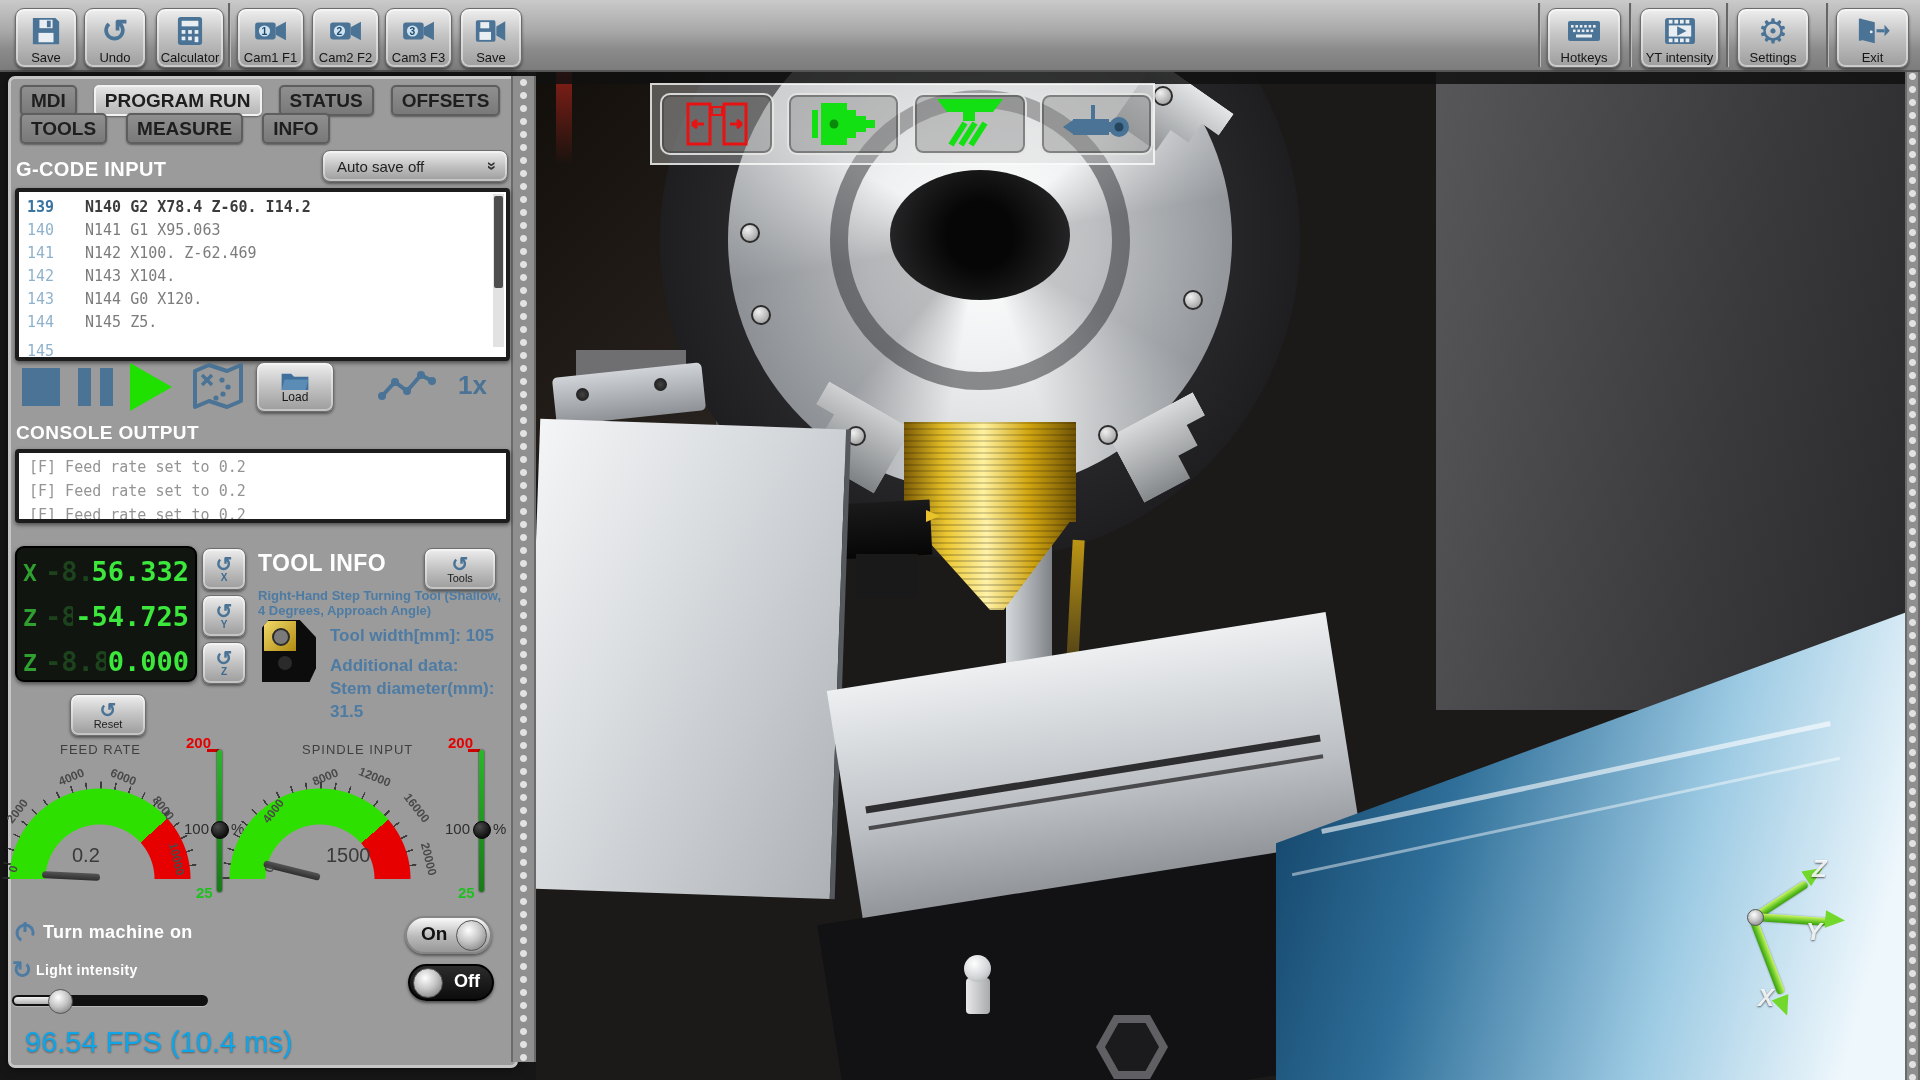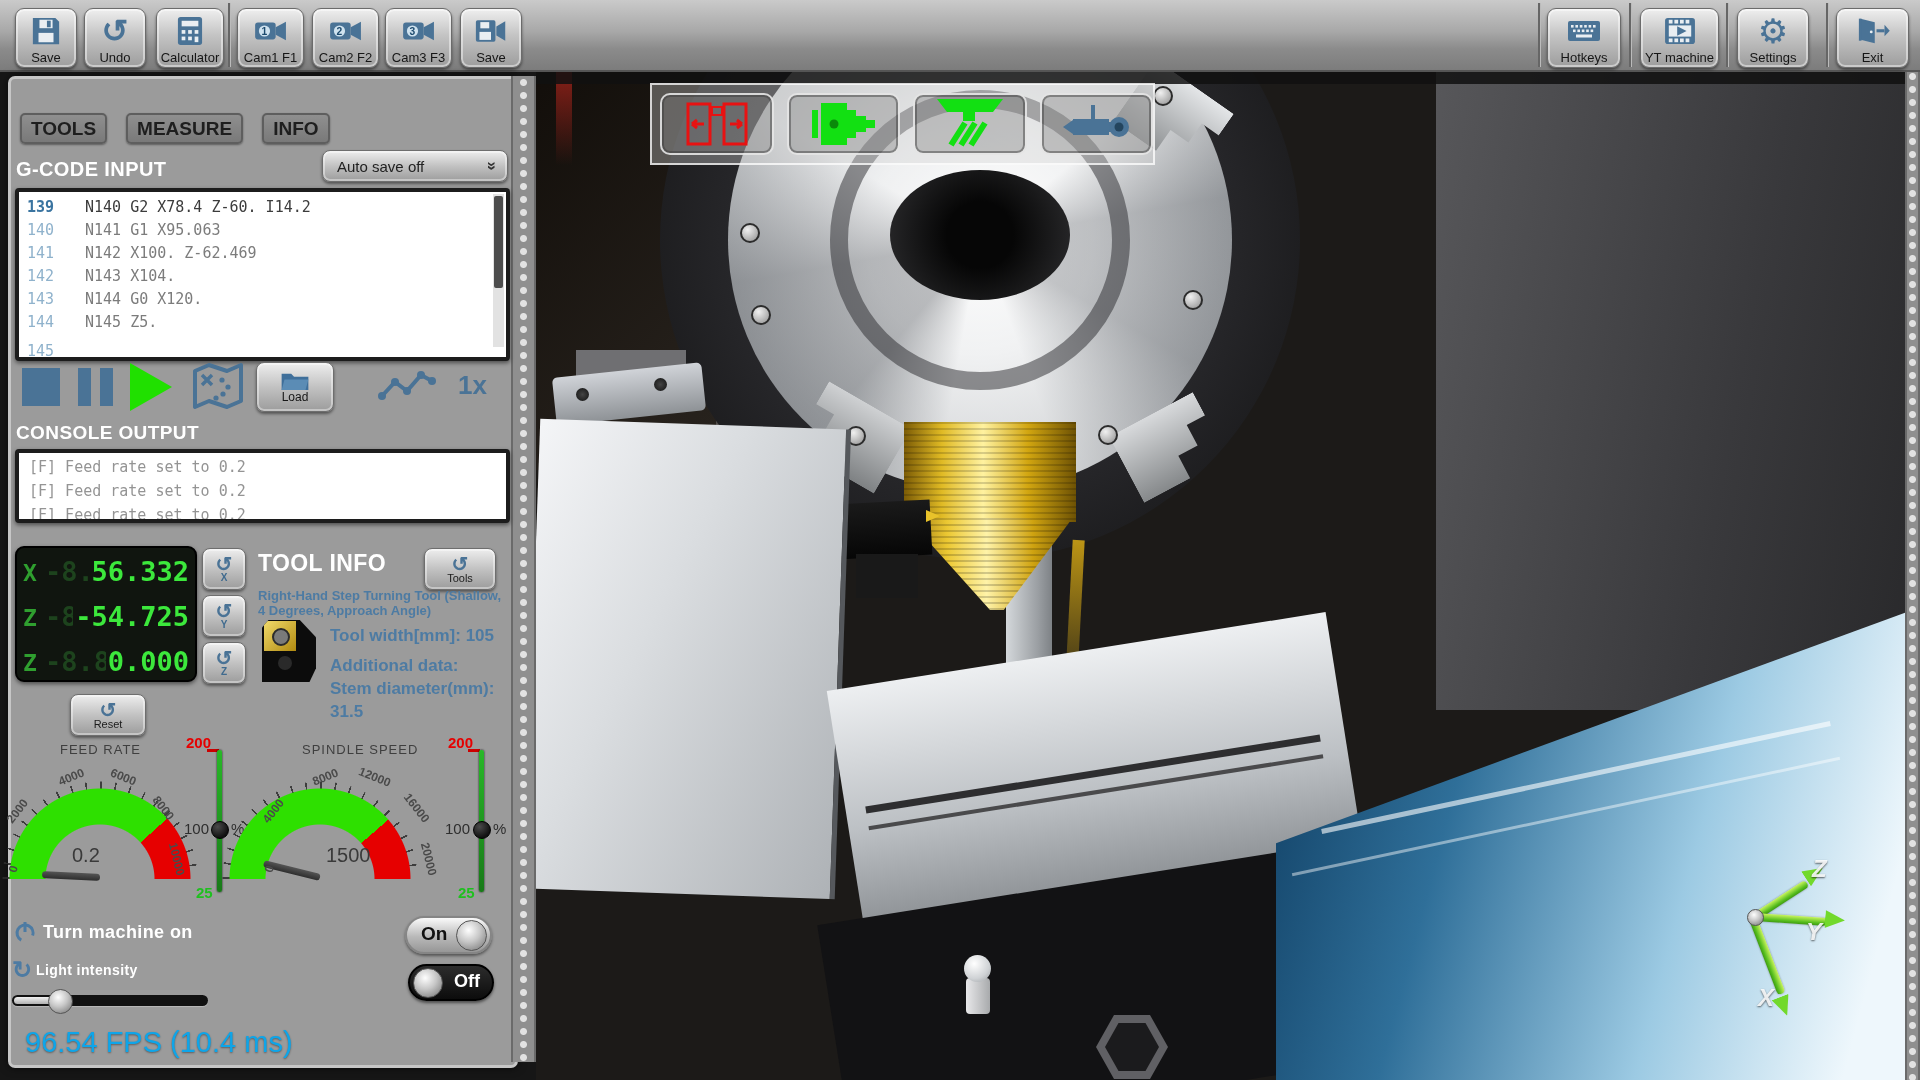--- a/index.html
+++ b/index.html
@@ -288,21 +288,21 @@
             <rect x="23" y="3" width="4" height="4"></rect>
             <rect x="5" y="23" width="4" height="4"></rect>
             <rect x="11" y="23" width="4" height="4"></rect>
             <rect x="17" y="23" width="4" height="4"></rect>
             <rect x="23" y="23" width="4" height="4"></rect>
             <rect x="5" y="9" width="24" height="12"></rect>
           </g>
           <polygon points="14,10 24,15 14,20" fill="#4a7396"></polygon>
         </svg>
       </span>
-    <span class="lab">YT machine</span>
+    <span class="lab">YT intensity</span>
   </div>
   <div class="abs sep" style="left:1726px;"></div>
   <div class="abs tbtn" style="left:1737px;top:8px;width:66px;">
     <span class="icw" style="color:#4a7396;font-size:34px;line-height:30px;">⚙</span>
     <span class="lab">Settings</span>
   </div>
   <div class="abs sep" style="left:1826px;"></div>
   <div class="abs tbtn" style="left:1836px;top:8px;width:67px;">
     <span class="icw">
         <svg width="36" height="30" viewBox="0 0 40 34">
@@ -312,39 +312,53 @@
           <rect x="24" y="15" width="9" height="3.5" fill="#4a7396"></rect>
           <polygon points="33,10 39,16.7 33,23" fill="#4a7396"></polygon>
         </svg>
       </span>
     <span class="lab">Exit</span>
   </div>
 
   <div class="abs panel"></div>
   <div class="abs dots" style="left:511px;top:76px;width:25px;height:986px;box-sizing:border-box;"></div>
 
+  <div class="abs" style="left:20px;top:85px;display:flex;gap:17px;">
+    <div class="tab">
+        <span>MDI</span>
+      </div>
+    <div class="tab active">
+        <span>PROGRAM RUN</span>
+      </div>
+    <div class="tab">
+        <span>STATUS</span>
+      </div>
+    <div class="tab">
+        <span>OFFSETS</span>
+      </div>
+  </div>
   <div class="abs" style="left:20px;top:113px;display:flex;gap:19px;">
     <div class="tab">
         <span>TOOLS</span>
       </div>
     <div class="tab">
         <span>MEASURE</span>
       </div>
     <div class="tab">
         <span>INFO</span>
       </div>
   </div>
 
   <div class="abs hdr" style="left:16px;top:158px;font-size:20px;">G-CODE INPUT</div>
   <div class="abs metal" style="left:322px;top:150px;width:186px;height:32px;display:flex;align-items:center;padding:0 10px 0 14px;box-sizing:border-box;">
     <span style="font-size:15px;color:#222;flex:1;">Auto save off</span>
     <span style="display:inline-block;transform:rotate(90deg);font-weight:bold;font-size:16px;color:#333;">»</span>
   </div>
   <div class="abs whitebox mono" style="left:15px;top:188px;width:487px;height:165px;font-size:15px;">
-    <div class="abs" style="left:8px;top:6px;white-space:nowrap;"><span class="codenum" style="color:#3a74a0;font-weight:bold;">139</span><span style="color:#3c3c3c;font-weight:normal;margin-left:24px;">N140 G2 X78.4 Z-60. I14.2</span></div>
+    <div class="abs" style="left:8px;top:6px;white-space:nowrap;"><span class="codenum" style="color:#3a74a0;font-weight:bold;">139</span><span style="color:#3c3c3c;font-weight:bold;margin-left:24px;">N140 G2 X78.4 Z-60. I14.2</span></div>
     <div class="abs" style="left:8px;top:29px;white-space:nowrap;"><span class="codenum">140</span><span style="color:#7c7c7c;margin-left:24px;">N141 G1 X95.063</span></div>
     <div class="abs" style="left:8px;top:52px;white-space:nowrap;"><span class="codenum">141</span><span style="color:#7c7c7c;margin-left:24px;">N142 X100. Z-62.469</span></div>
     <div class="abs" style="left:8px;top:75px;white-space:nowrap;"><span class="codenum">142</span><span style="color:#7c7c7c;margin-left:24px;">N143 X104.</span></div>
     <div class="abs" style="left:8px;top:98px;white-space:nowrap;"><span class="codenum">143</span><span style="color:#7c7c7c;margin-left:24px;">N144 G0 X120.</span></div>
     <div class="abs" style="left:8px;top:121px;white-space:nowrap;"><span class="codenum">144</span><span style="color:#7c7c7c;margin-left:24px;">N145 Z5.</span></div>
     <div class="abs" style="left:8px;top:150px;white-space:nowrap;"><span class="codenum">145</span></div>
     <div class="abs" style="right:2px;top:2px;width:11px;height:153px;background:#e2e2e2;">
       <div class="abs" style="left:1px;top:2px;width:9px;height:92px;background:#4d4d4d;border-radius:2px;"></div>
     </div>
   </div>
@@ -460,21 +474,21 @@
   <div class="abs" style="left:72px;top:844px;font-size:20px;color:#3a3a3a;">0.2</div>
 
   <div class="abs" style="left:186px;top:734px;font-size:15px;font-weight:bold;color:#e60000;">200</div>
   <div class="abs" style="left:207px;top:749px;width:12px;height:3px;background:#cc0000;"></div>
   <div class="abs vtrack" style="left:217px;top:750px;height:142px;"></div>
   <div class="abs" style="left:184px;top:820px;font-size:15px;color:#2e2e2e;">100</div>
   <div class="abs vthumb" style="left:211px;top:821px;"></div>
   <div class="abs" style="left:231px;top:820px;font-size:15px;color:#2e2e2e;">%</div>
   <div class="abs" style="left:196px;top:884px;font-size:15px;font-weight:bold;color:#1fc01f;">25</div>
 
-  <div class="abs" style="left:302px;top:742px;font-size:13px;color:#3f3f3f;letter-spacing:1px;">SPINDLE SPEED</div>
+  <div class="abs" style="left:302px;top:742px;font-size:13px;color:#3f3f3f;letter-spacing:1px;">SPINDLE INPUT</div>
   <div class="abs gticks" style="left:222px;top:781px;width:196px;height:98px;"></div>
   <div class="abs garc" style="left:228px;top:787px;width:184px;height:92px;
     background:conic-gradient(from 270deg at 50% 100%,#2ee000 0deg 139deg,#e60000 139deg 180deg,transparent 180deg);"></div>
   <div class="abs needle" style="left:262px;top:874px;width:58px;transform:rotate(14deg);"></div>
   <div class="abs gtick" style="left:266px;top:862px;transform:rotate(-75deg);">0</div>
   <div class="abs gtick" style="left:260px;top:804px;transform:rotate(-52deg);">4000</div>
   <div class="abs gtick" style="left:312px;top:770px;transform:rotate(-22deg);">8000</div>
   <div class="abs gtick" style="left:358px;top:770px;transform:rotate(22deg);">12000</div>
   <div class="abs gtick" style="left:400px;top:801px;transform:rotate(52deg);">16000</div>
   <div class="abs gtick" style="left:412px;top:852px;transform:rotate(76deg);">20000</div>

